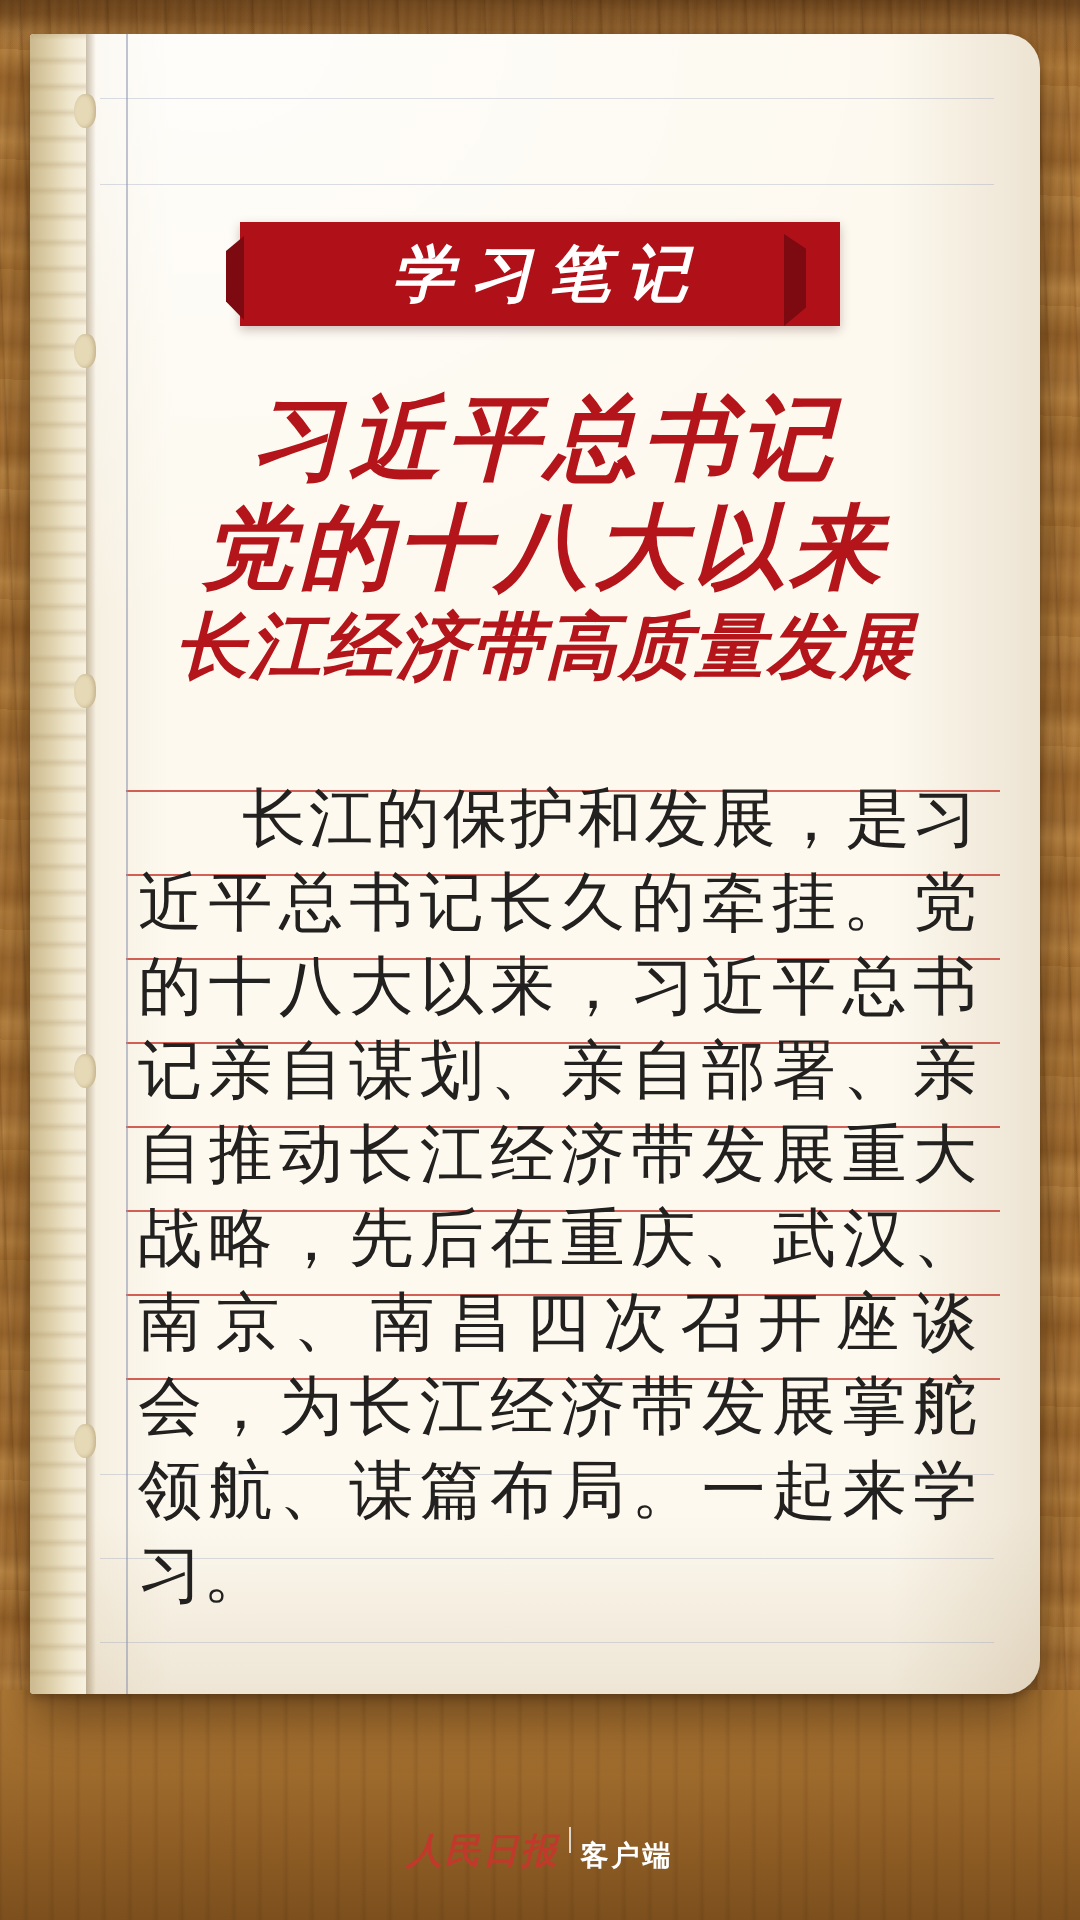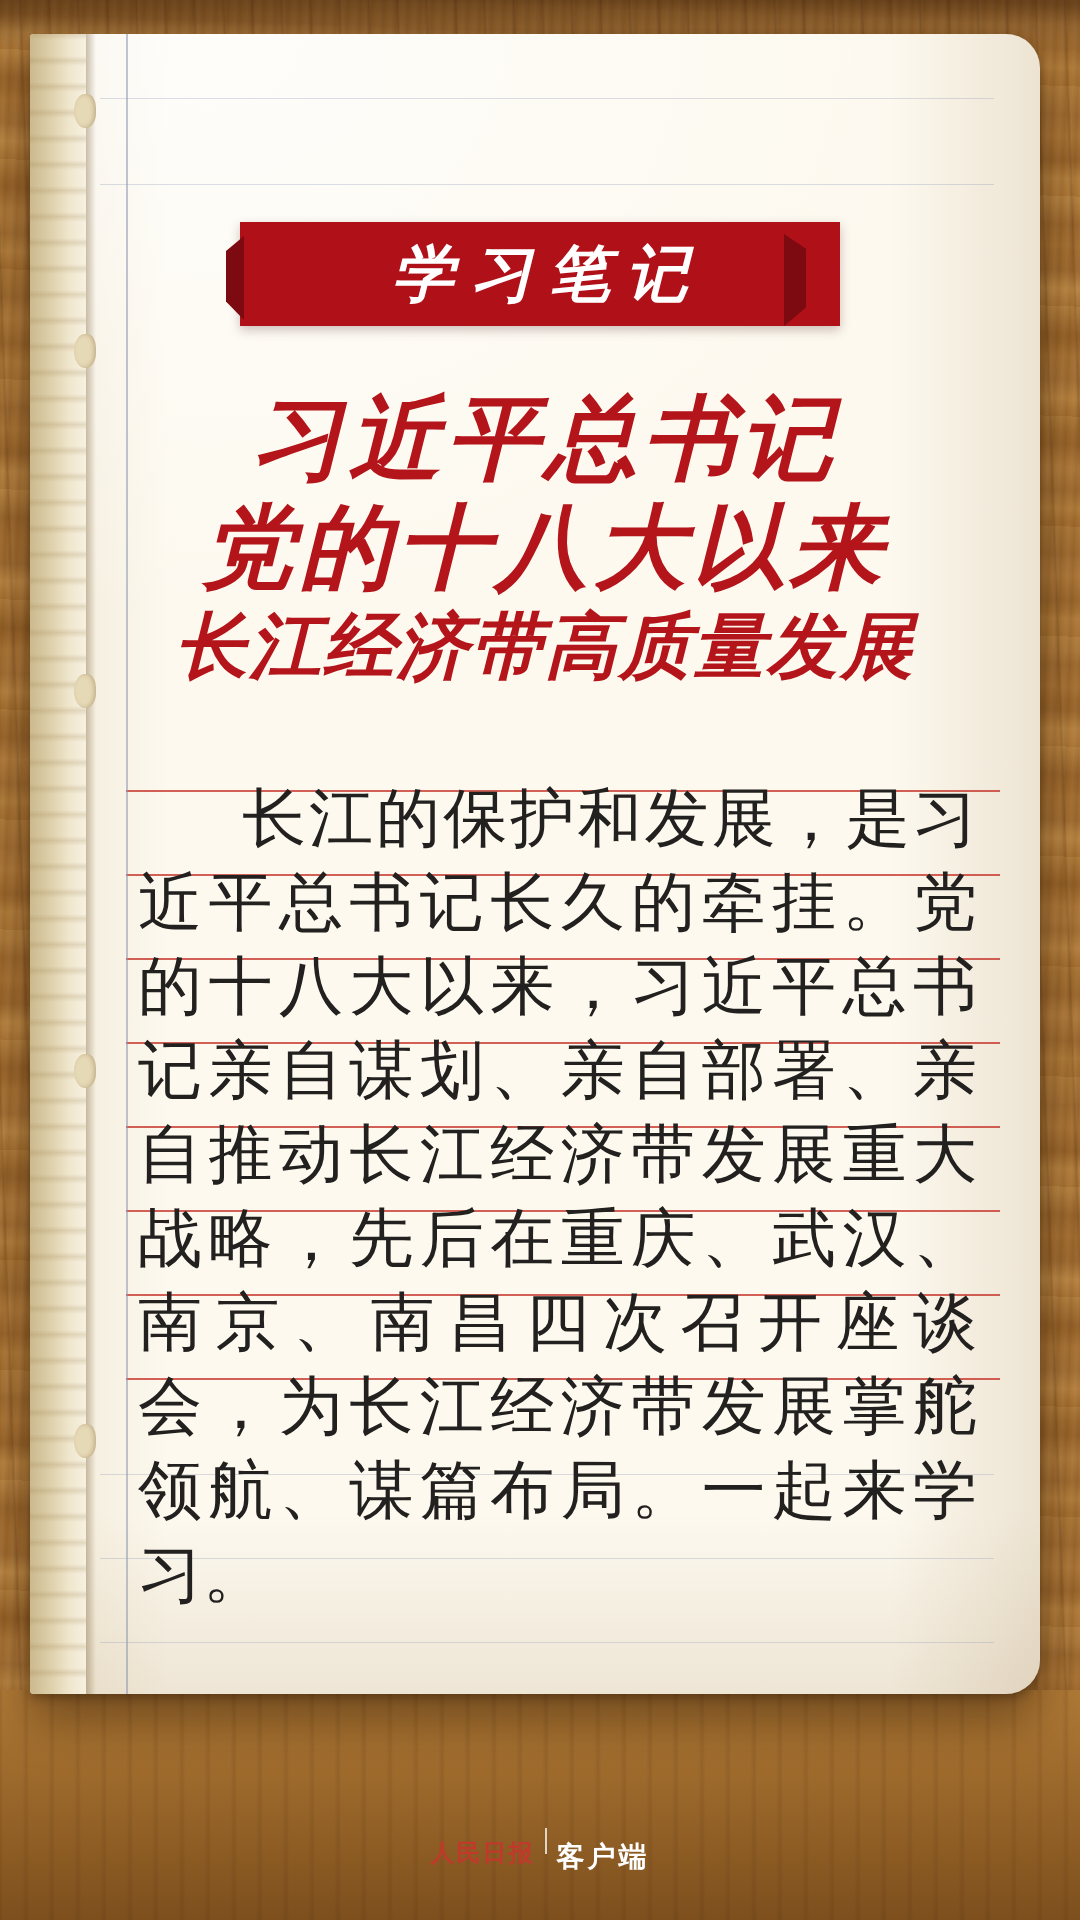--- a/index.html
+++ b/index.html
@@ -232,23 +232,24 @@
     gap: 14px;
   }
   .footer-mark {
     display: flex;
     align-items: center;
     gap: 10px;
     font-family: "DejaVu Serif", "Liberation Serif", serif;
   }
   .footer-rm {
     color: #c0392b;
-    font-size: 24px;
+    font-size: 36px;
     font-weight: 700;
     letter-spacing: 2px;
+    font-style: italic;
     margin-top: 23px;
   }
   .footer-sep {
     width: 2px;
     height: 26px;
     background: rgba(255,255,255,0.75);
   }
   .footer-app {
     color: #ffffff;
     font-size: 28px;

